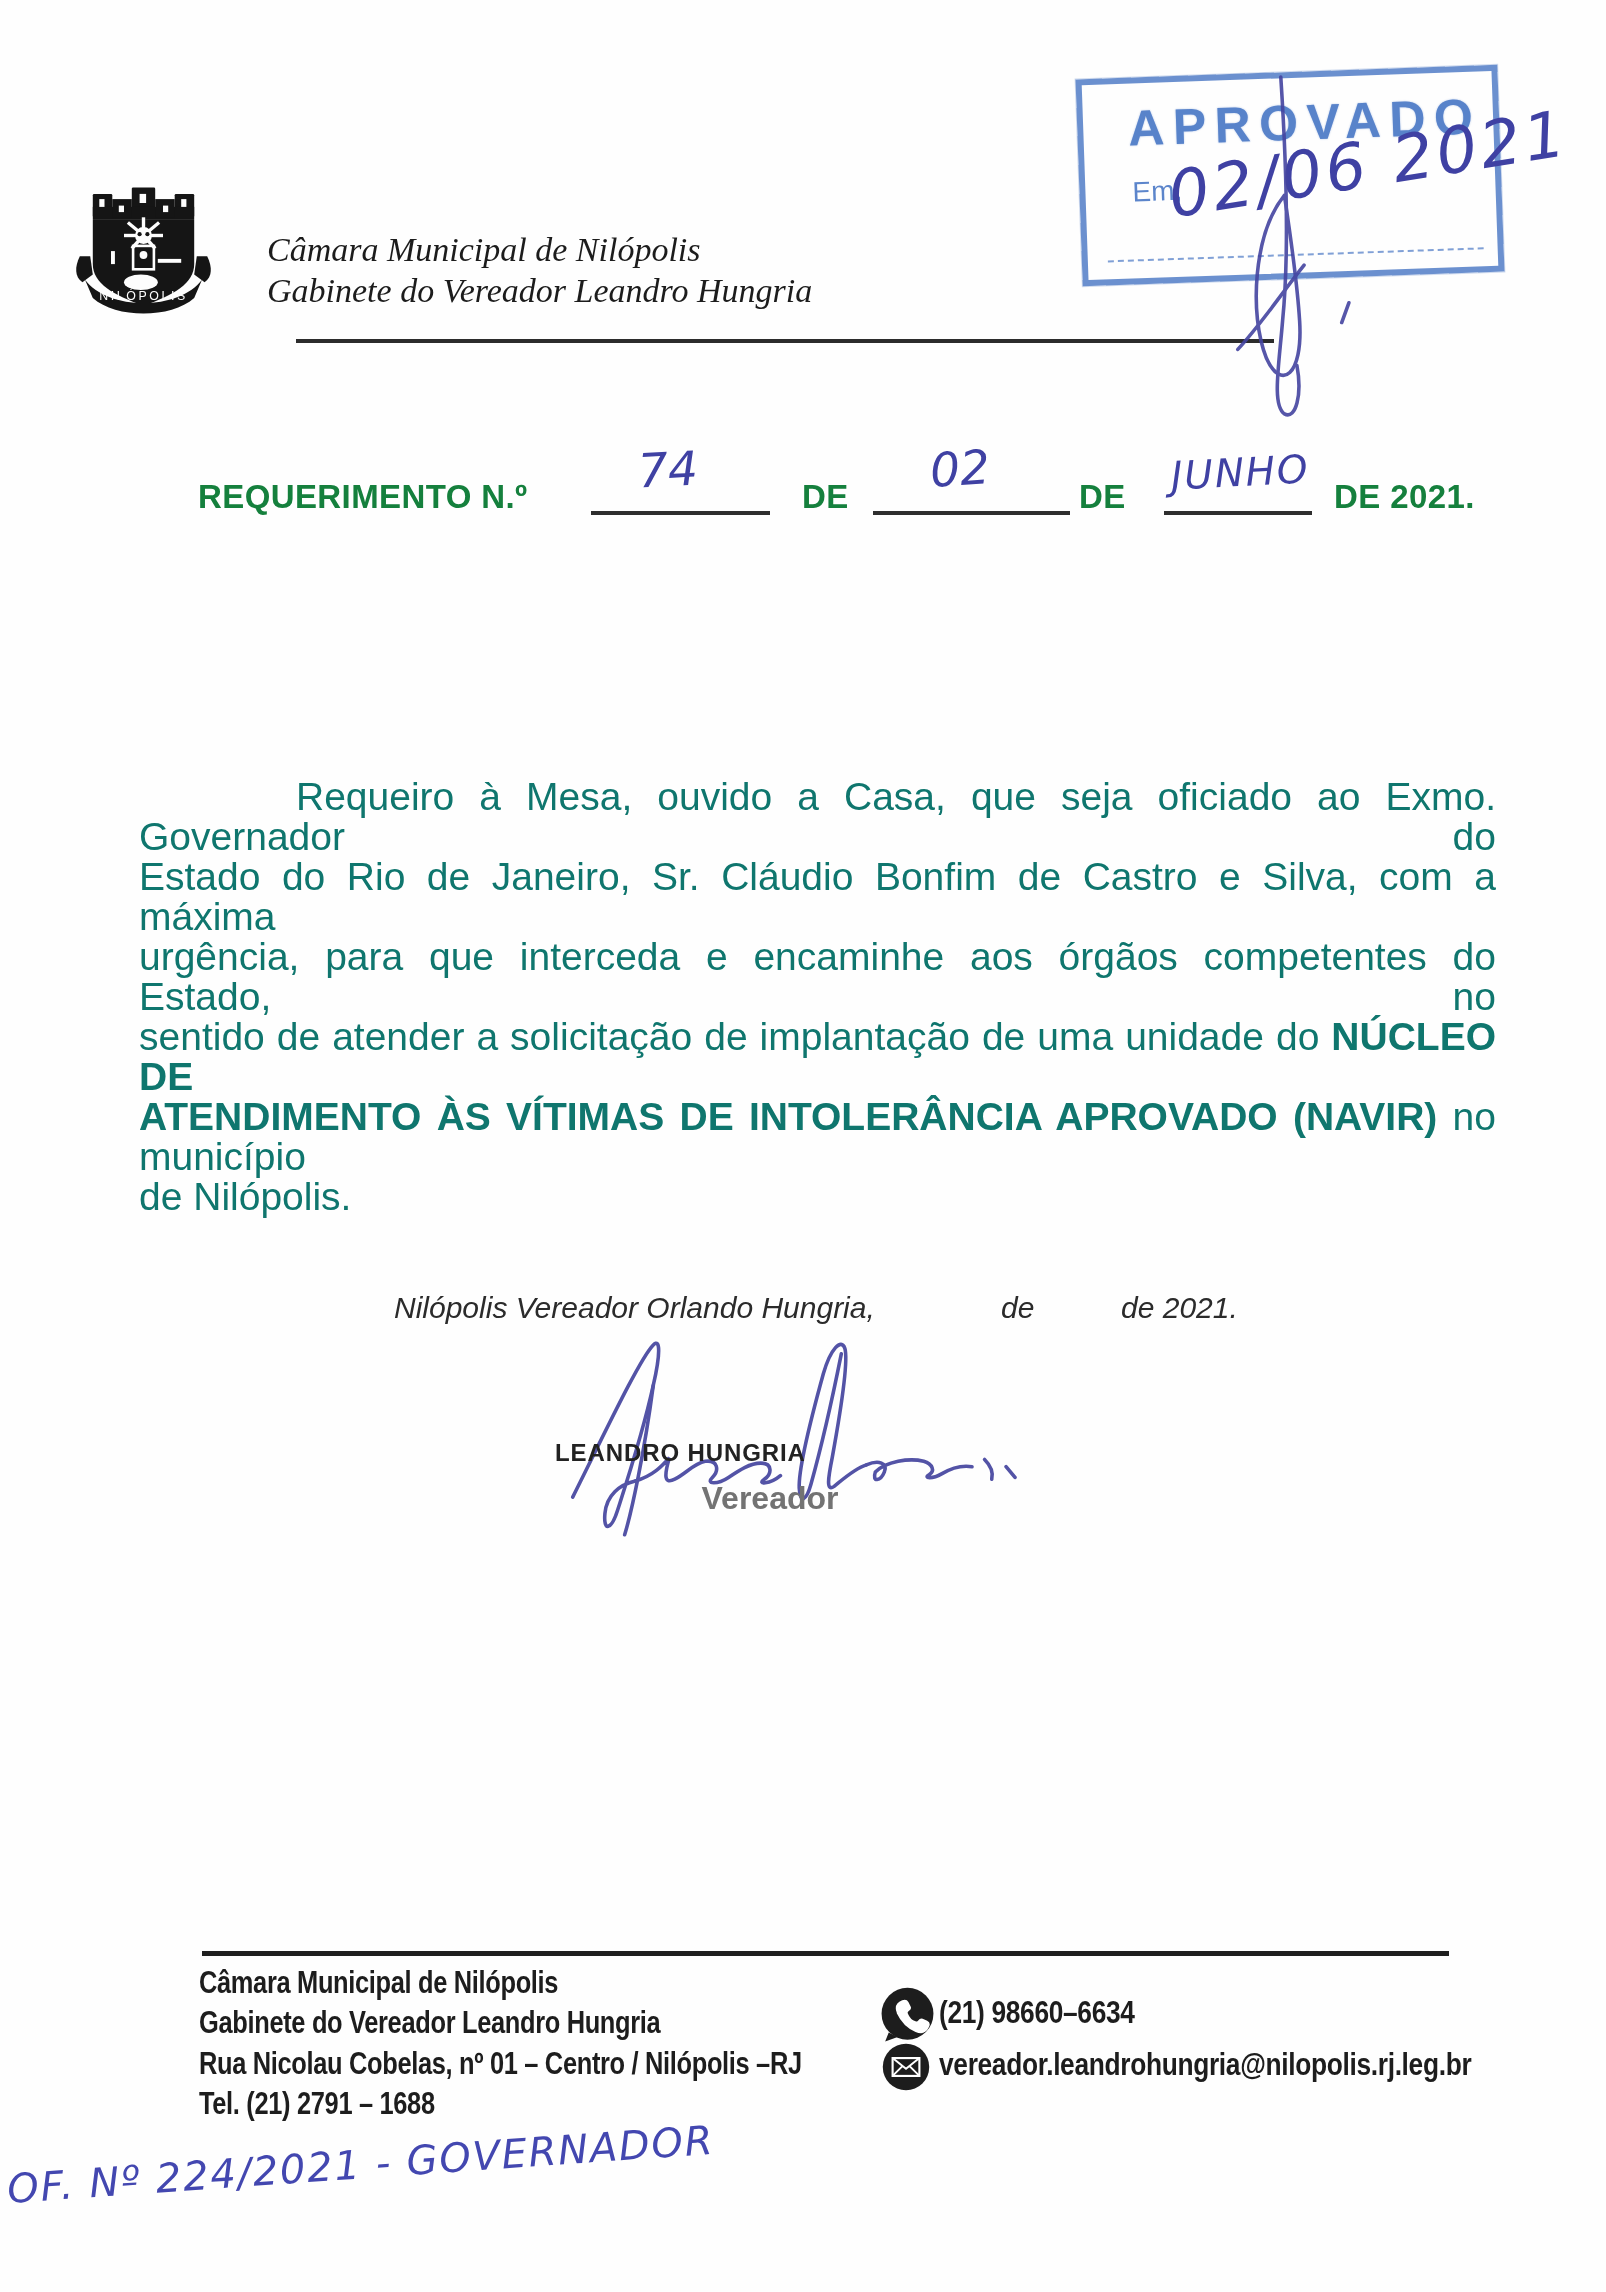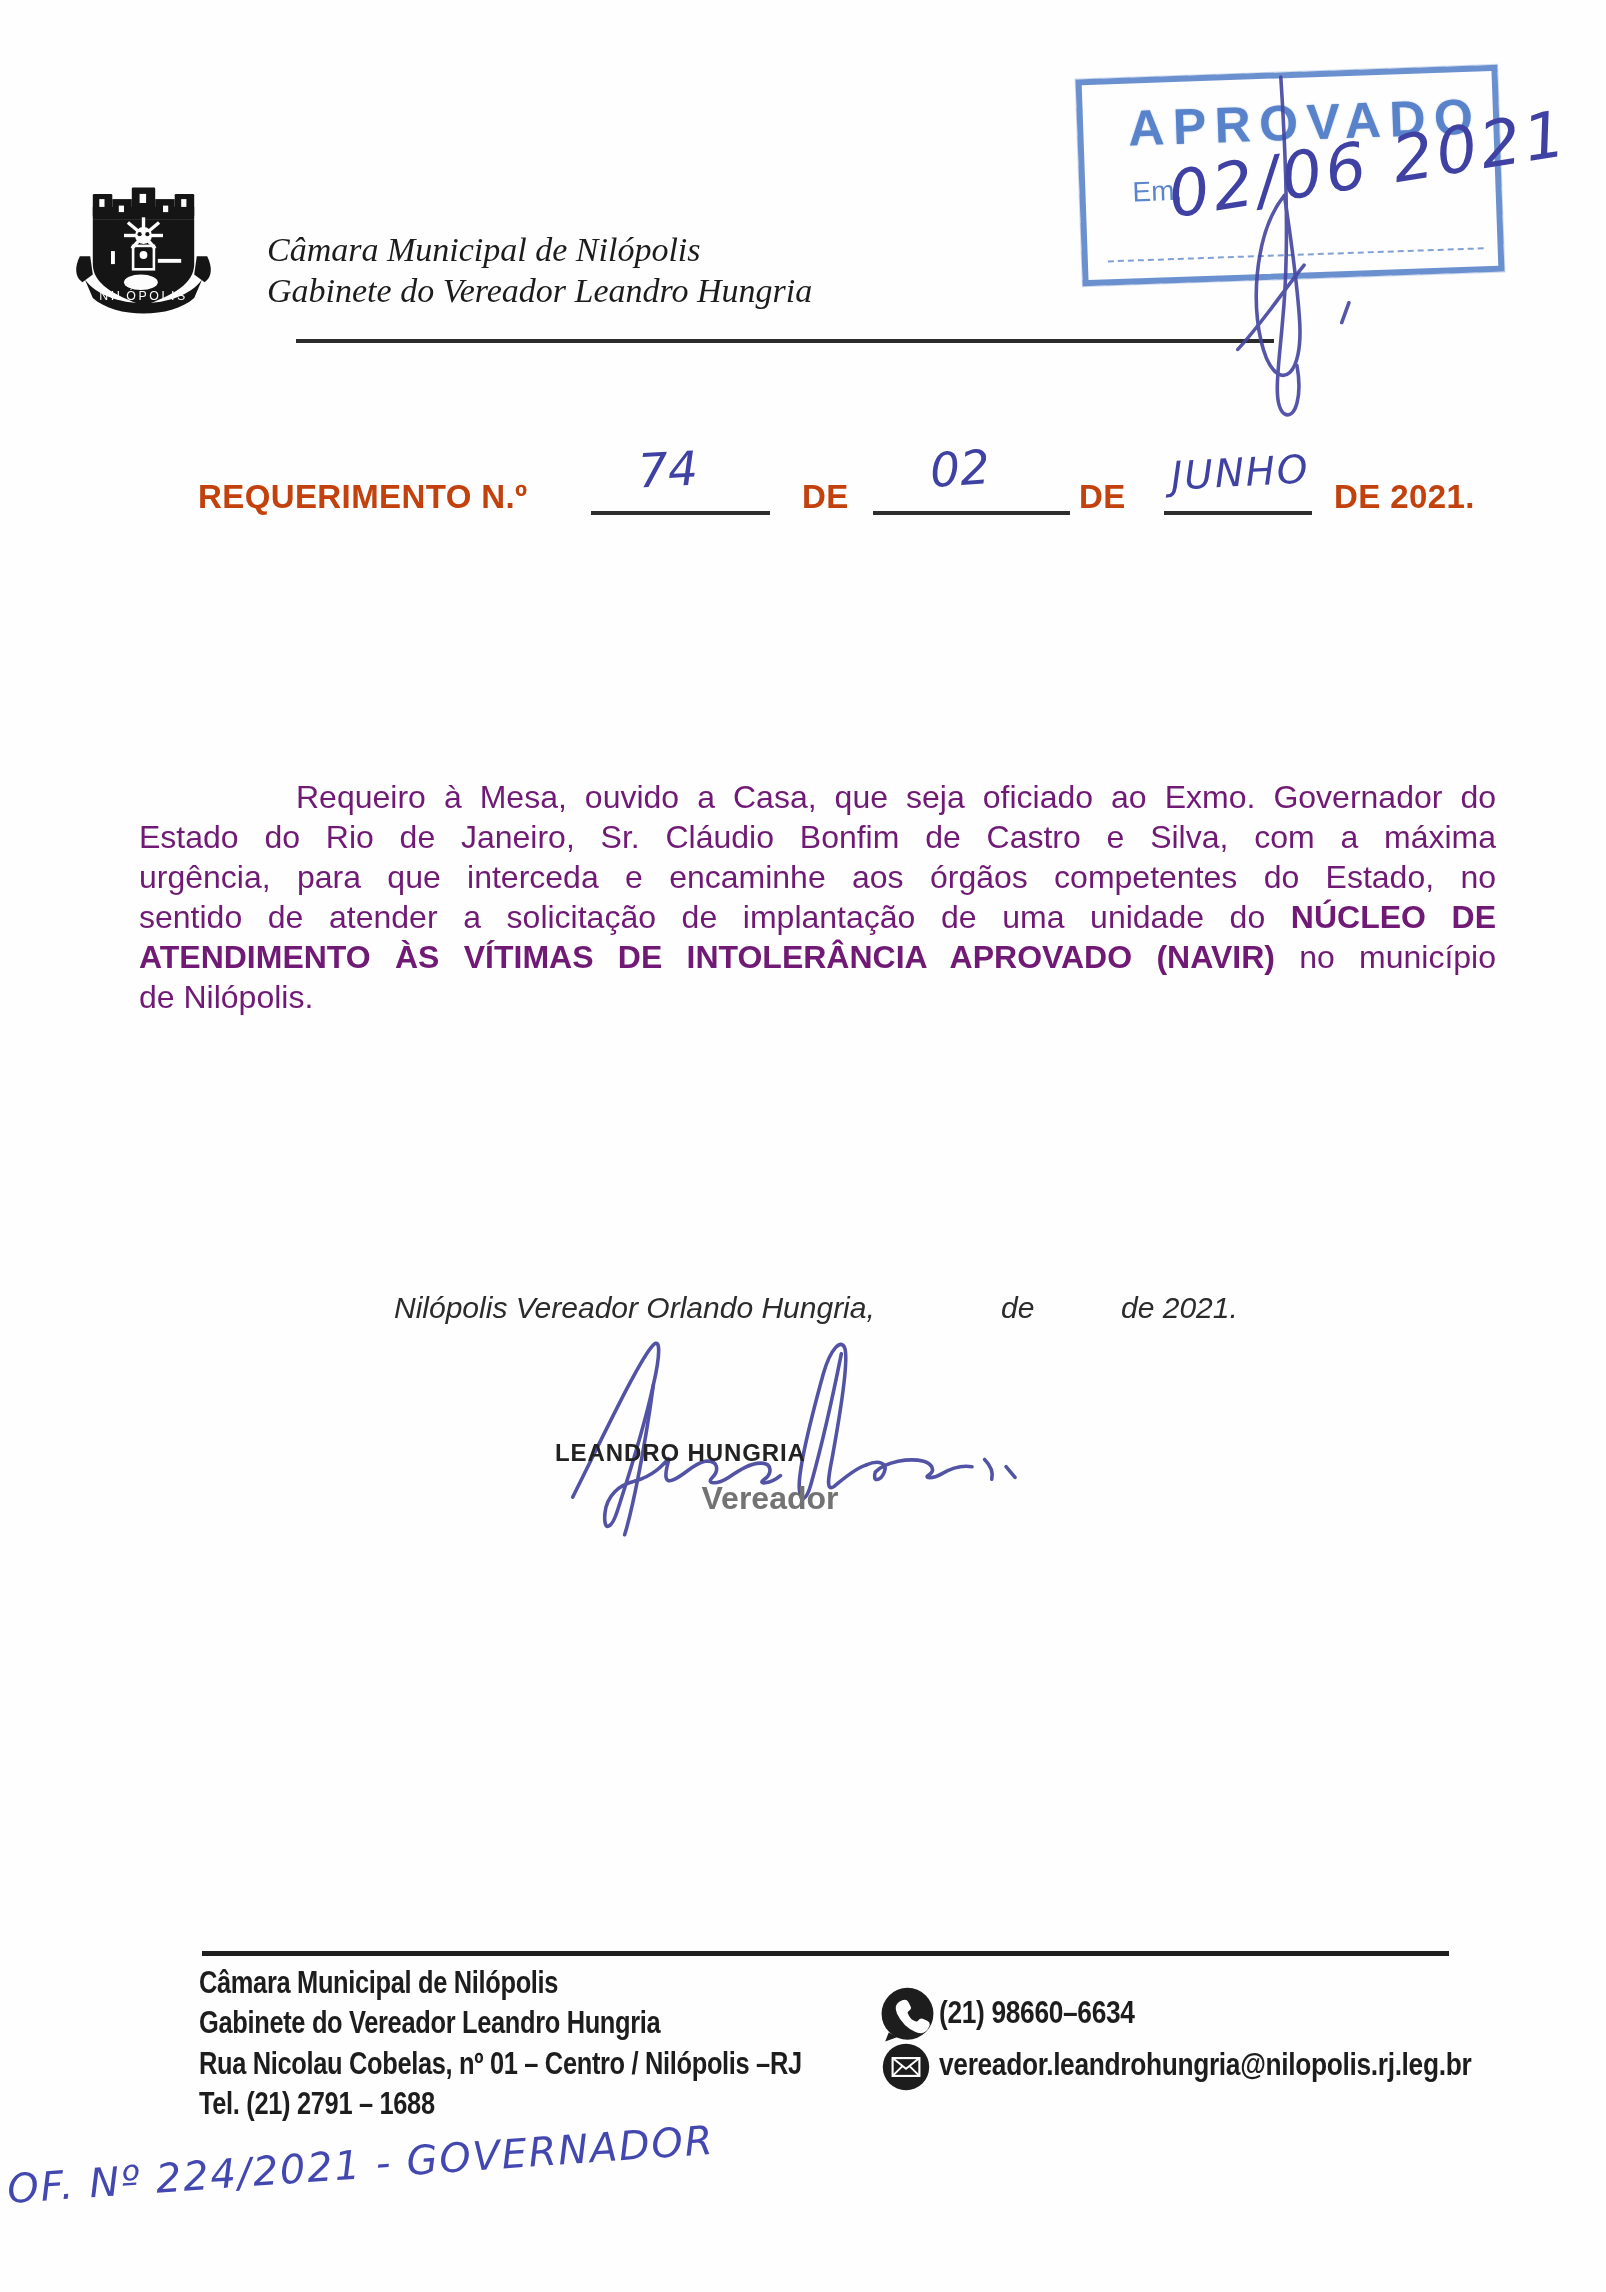--- a/index.html
+++ b/index.html
@@ -23,27 +23,27 @@
   .stamp-title{
     color:var(--stamp-blue);font-weight:bold;font-size:50px;letter-spacing:.17em;
     text-shadow:0 0 1.8px rgba(74,119,196,.55);opacity:.92;
   }
   .stamp-em{color:var(--stamp-blue);font-size:28px;opacity:.9;}
   .stamp-dash{border-top:2.7px dashed rgba(74,119,196,.7);height:0;}
   .hw{font-family:"DejaVu Sans",sans-serif;font-style:italic;color:var(--ink);}
   .stamp-date{font-size:64px;transform:rotate(-7deg);letter-spacing:3.6px;white-space:nowrap;}
 
   
-  .req-label{font-weight:bold;font-size:33px;color:#c2410c;letter-spacing:0.4px;text-align:center;}
+  .req-label{font-weight:bold;font-size:33px;color:#15803d;letter-spacing:0.4px;text-align:center;}
   .blank{background:#2e2e2e;height:3.6px;}
   .hw-num{font-size:47px;white-space:nowrap;}
   .hw-month{font-size:39px;letter-spacing:1.8px;white-space:nowrap;}
 
   
-  #body-par{width:1357px;font-size:32px;line-height:40px;color:#701a75;}
+  #body-par{width:1357px;font-size:39px;line-height:40px;color:#0f766e;}
   .body-line{text-align:justify;text-align-last:justify;white-space:normal;}
   .body-line.no-just{text-align-last:left;}
   .body-line b{font-weight:bold;}
 
   
   .place{font-style:italic;font-size:30px;color:#2b2b2b;}
   .sig-name{font-weight:bold;font-size:24px;letter-spacing:0.9px;color:#222;}
   .sig-role{font-weight:bold;font-size:32px;text-align:center;color:#737373;}
 
   

